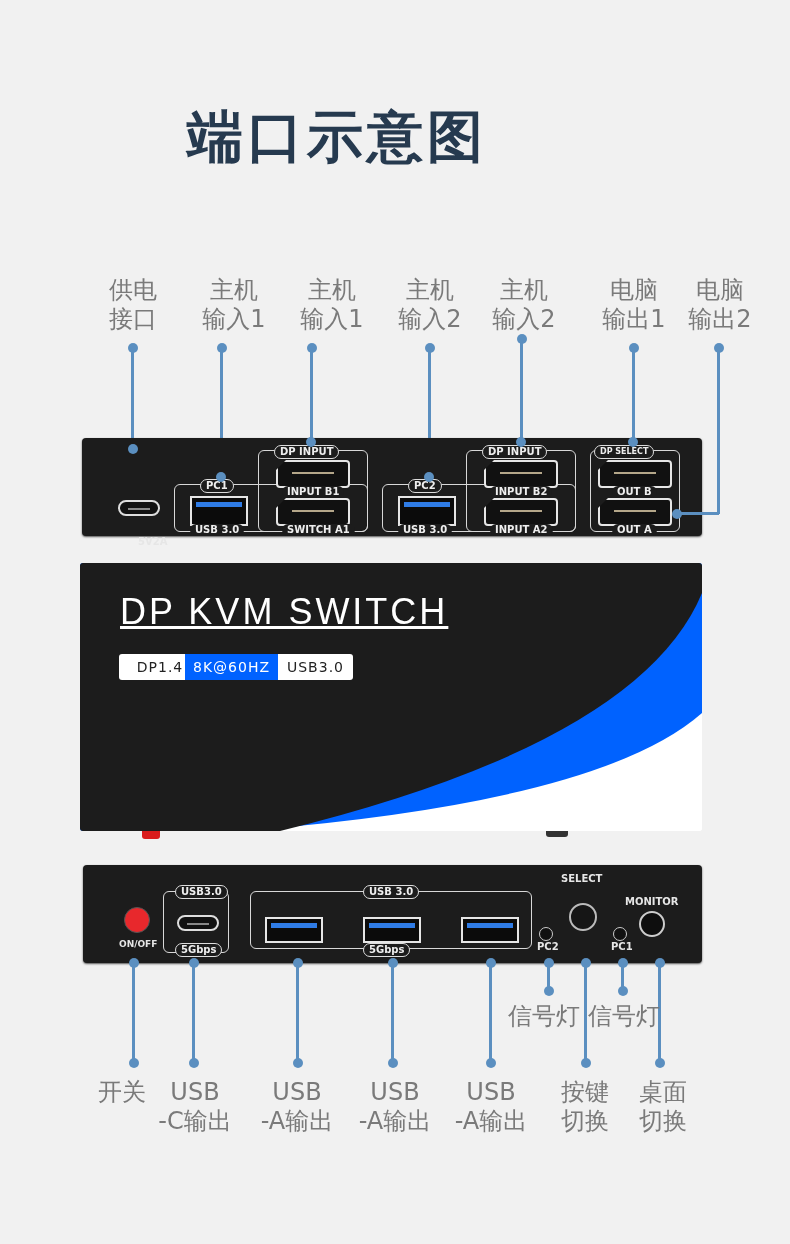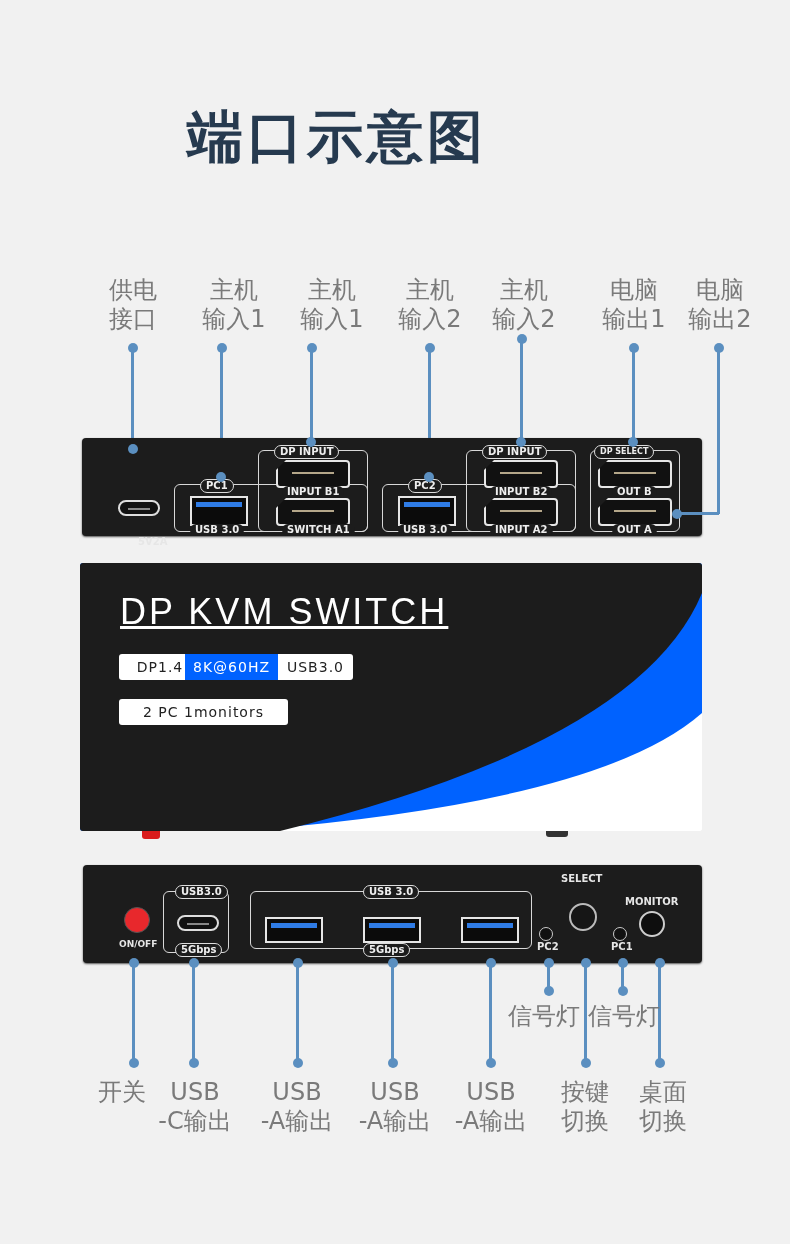--- a/index.html
+++ b/index.html
@@ -116,21 +116,20 @@
 <div class="abs" style="left:80px;top:563px;width:622px;height:268px;overflow:hidden;border-radius:3px;background:#fff;">
   <svg width="622" height="268" style="position:absolute;left:0;top:0;">
     <rect x="0" y="0" width="622" height="268" fill="#ffffff"></rect>
     <path d="M0,0 L622,0 L622,150 Q520,240 160,268 L0,268 Z" fill="#0062ff"></path>
     <path d="M0,0 L622,0 L622,30 Q560,180 200,268 L0,268 Z" fill="#1c1c1c"></path>
   </svg>
   <div class="abs" style="left:40px;top:28px;font-size:36px;color:#fff;letter-spacing:3px;font-family:'Liberation Sans',sans-serif;text-decoration:underline;">DP KVM SWITCH</div>
   <div class="chip" style="left:39px;top:91px;width:82px;background:#fff;border-radius:3px 0 0 3px;">DP1.4</div>
   <div class="chip" style="left:105px;top:91px;width:93px;background:#0062ff;color:#fff;">8K@60HZ</div>
   <div class="chip" style="left:198px;top:91px;width:75px;background:#fff;border-radius:0 3px 3px 0;">USB3.0</div>
-  <div class="chip" style="left:39px;top:136px;width:169px;background:#fff;border-radius:3px;">2 PC 1monitors</div>
 </div>
 <div class="abs" style="left:142px;top:831px;width:18px;height:8px;background:#d91c1c;border-radius:0 0 3px 3px;"></div>
 <div class="abs" style="left:546px;top:831px;width:22px;height:6px;background:#333;border-radius:0 0 3px 3px;"></div>
 
 <div class="abs panel" style="left:83px;top:865px;width:619px;height:98px;">
   <div class="abs" style="left:41px;top:42px;width:24px;height:24px;border-radius:50%;background:#e8282c;border:1px solid #555;"></div>
   <div class="small" style="left:36px;top:74px;font-size:9px;">ON/OFF</div>
 
   <div class="frame" style="left:80px;top:26px;width:64px;height:60px;"></div>
   <div class="tag" style="left:92px;top:20px;">USB3.0</div>

